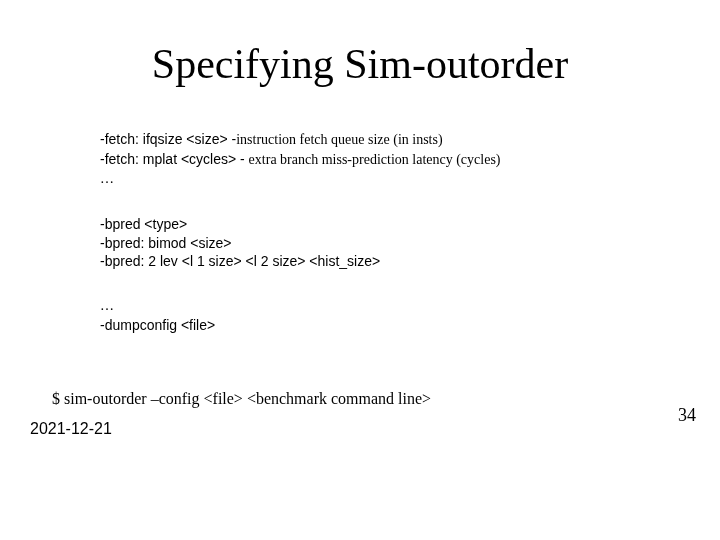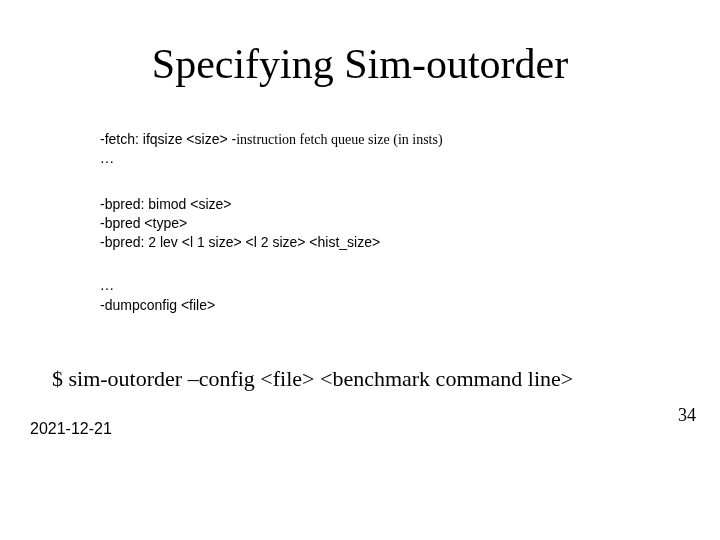--- a/index.html
+++ b/index.html
@@ -40,22 +40,22 @@
   }
   .serif {
     font-family: "Times New Roman", Times, serif;
   }
   .block {
     margin-bottom: 26px;
   }
   .cmdline {
     position: absolute;
     left: 52px;
-    bottom: 60px;
-    font-size: 22px;
+    bottom: 44px;
+    font-size: 16px;
     font-family: "Times New Roman", Times, serif;
   }
   .date {
     position: absolute;
     left: 30px;
     bottom: 14px;
     font-size: 16px;
     font-family: Arial, Helvetica, sans-serif;
     text-align: right;
   }
@@ -73,26 +73,29 @@
 <div class="slide">
 
   <div class="title">Specifying Sim-outorder</div>
 
   <div class="body">
 
     <div class="block">
       <div>
         <span class="sans">-fetch: ifqsize &lt;size&gt; -</span><span class="serif">instruction fetch queue size (in insts)</span>
       </div>
+      <div>
+        <span class="sans">-fetch: mplat &lt;cycles&gt; - </span><span class="serif">extra branch miss-prediction latency (cycles)</span>
+      </div>
       <div class="serif">…</div>
     </div>
 
     <div class="block sans">
+      <div>-bpred &lt;type&gt;</div>
       <div>-bpred: bimod &lt;size&gt;</div>
-      <div>-bpred &lt;type&gt;</div>
       <div>-bpred: 2 lev &lt;l 1 size&gt; &lt;l 2 size&gt; &lt;hist_size&gt;</div>
     </div>
 
     <div class="block sans">
       <div class="serif">…</div>
       <div>-dumpconfig &lt;file&gt;</div>
     </div>
 
   </div>
 

